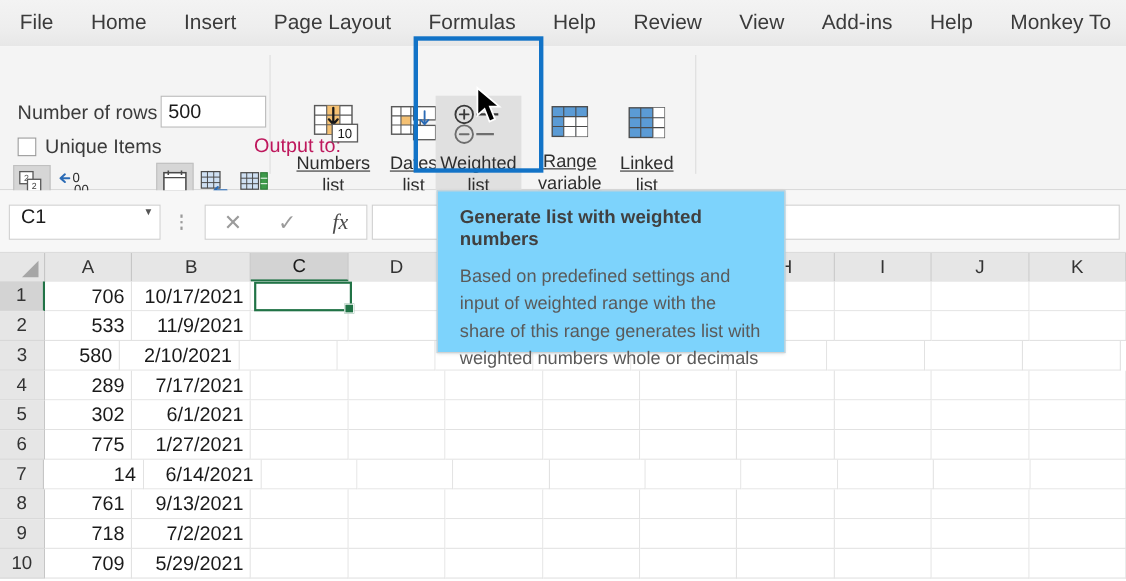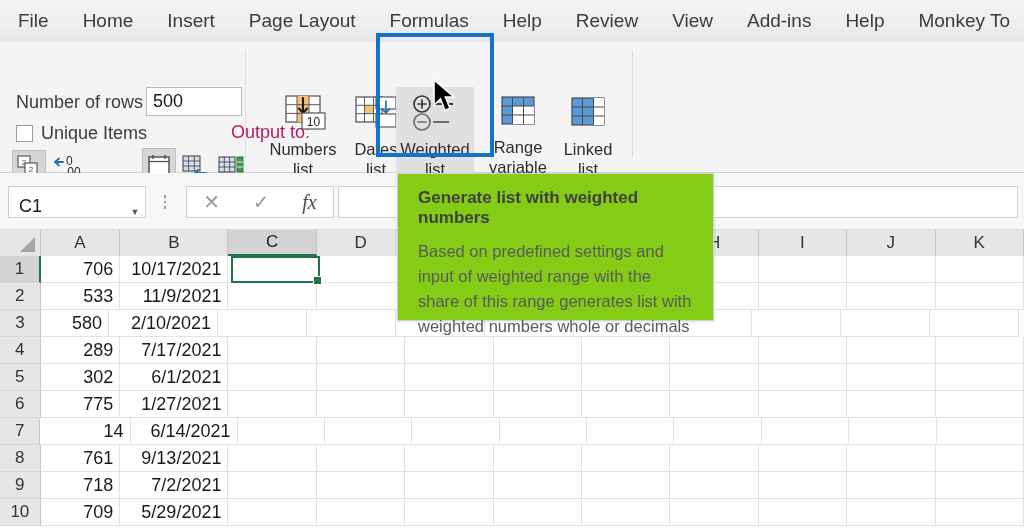--- a/index.html
+++ b/index.html
@@ -68,37 +68,37 @@
 
   
   .gen-btn {
     position: absolute; top: 45px; width: 72px; height: 98px;
     display: flex; flex-direction: column; align-items: center;
     cursor: default; padding-top: 4px;
   }
   .gen-btn .gicon { height: 46px; display: flex; align-items: center; justify-content: center; }
   .gen-btn .glabel {
     font-size: 16.5px; color: #2e2e2e; line-height: 20px; text-align: center;
-    width: 78px; margin-top: 2px;
+    width: 78px; margin-top: 2px; text-decoration: underline;
   }
   .gen-btn.hovered { background: #e0e0e0; }
   .hover-ring {
     position: absolute; left: 376px; top: 33px; width: 118px; height: 124px;
     border: 4px solid #1273c7; pointer-events: none;
   }
 
   
   .fbar {
     position: absolute; left: 0; top: 173px; width: 1024px; height: 57px;
     background: #f7f7f7; border-bottom: 1px solid #dcdcdc;
   }
   .namebox {
     position: absolute; left: 8px; top: 186px; width: 138px; height: 32px;
     background: #fff; border: 1px solid #d0d0d0;
-    display: flex; align-items: flex-end;
+    display: flex; align-items: flex-start;
   }
   .namebox .nb-text { font-size: 18px; color: #1a1a1a; padding-left: 10px; flex: 1; }
   .namebox .nb-caret {
     width: 20px; text-align: center; font-size: 9px; color: #555;
   }
   .fb-dots {
     position: absolute; left: 158px; top: 188px; width: 14px; height: 28px;
     display: flex; flex-direction: column; align-items: center; justify-content: center; gap: 3px;
   }
   .fb-dots i { width: 2.5px; height: 2.5px; background: #9a9a9a; display: block; }
@@ -159,21 +159,21 @@
   }
   .selcell:after {
     content: ""; position: absolute; right: -4px; bottom: -4px;
     width: 7px; height: 7px; background: #217346;
     border: 1px solid #fff;
   }
 
   
   .tooltip {
     position: absolute; left: 397px; top: 173px; width: 317px; height: 148px;
-    background: #84cc16; border: 1px solid #d2d2d2;
+    background: #7dd3fc; border: 1px solid #d2d2d2;
     box-shadow: 0 1px 3px rgba(0,0,0,0.12);
     padding: 14px 18px 12px 20px; z-index: 40;
   }
   .tt-title {
     font-size: 17px; font-weight: bold; color: #404040; margin-bottom: 11px;
     line-height: 20px;
   }
   .tt-body { font-size: 16.5px; color: #5a5a5a; line-height: 25px; }
 
   

